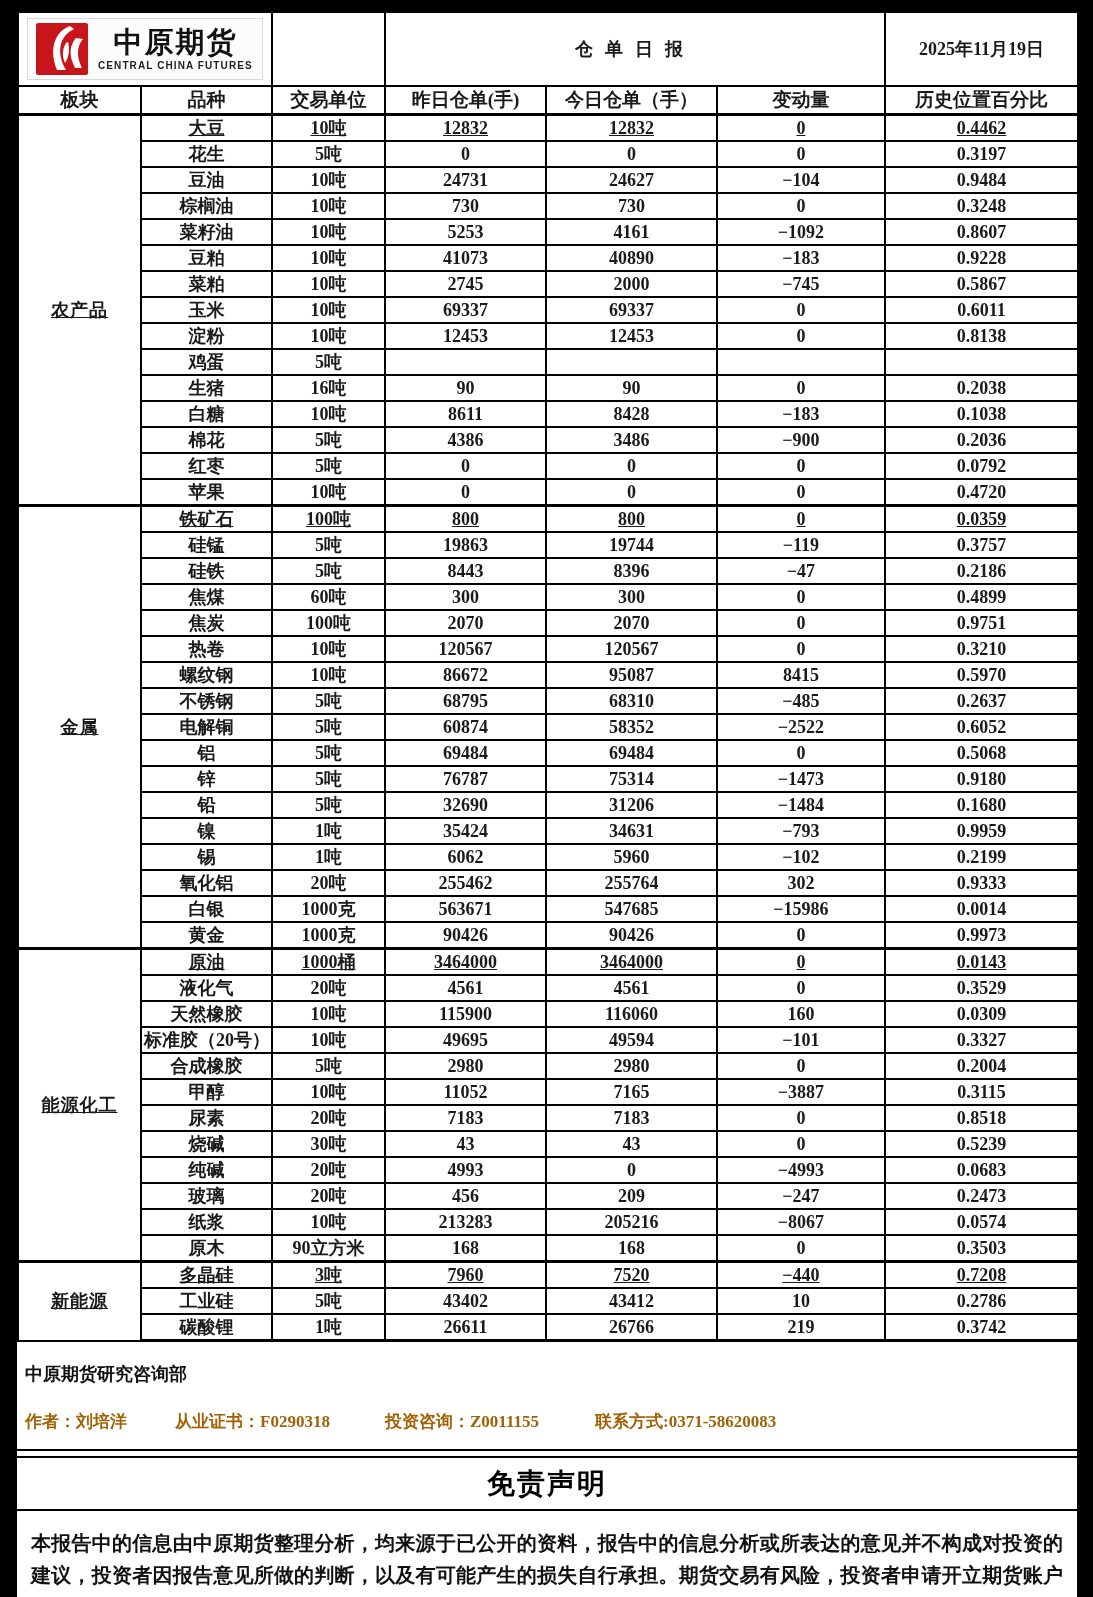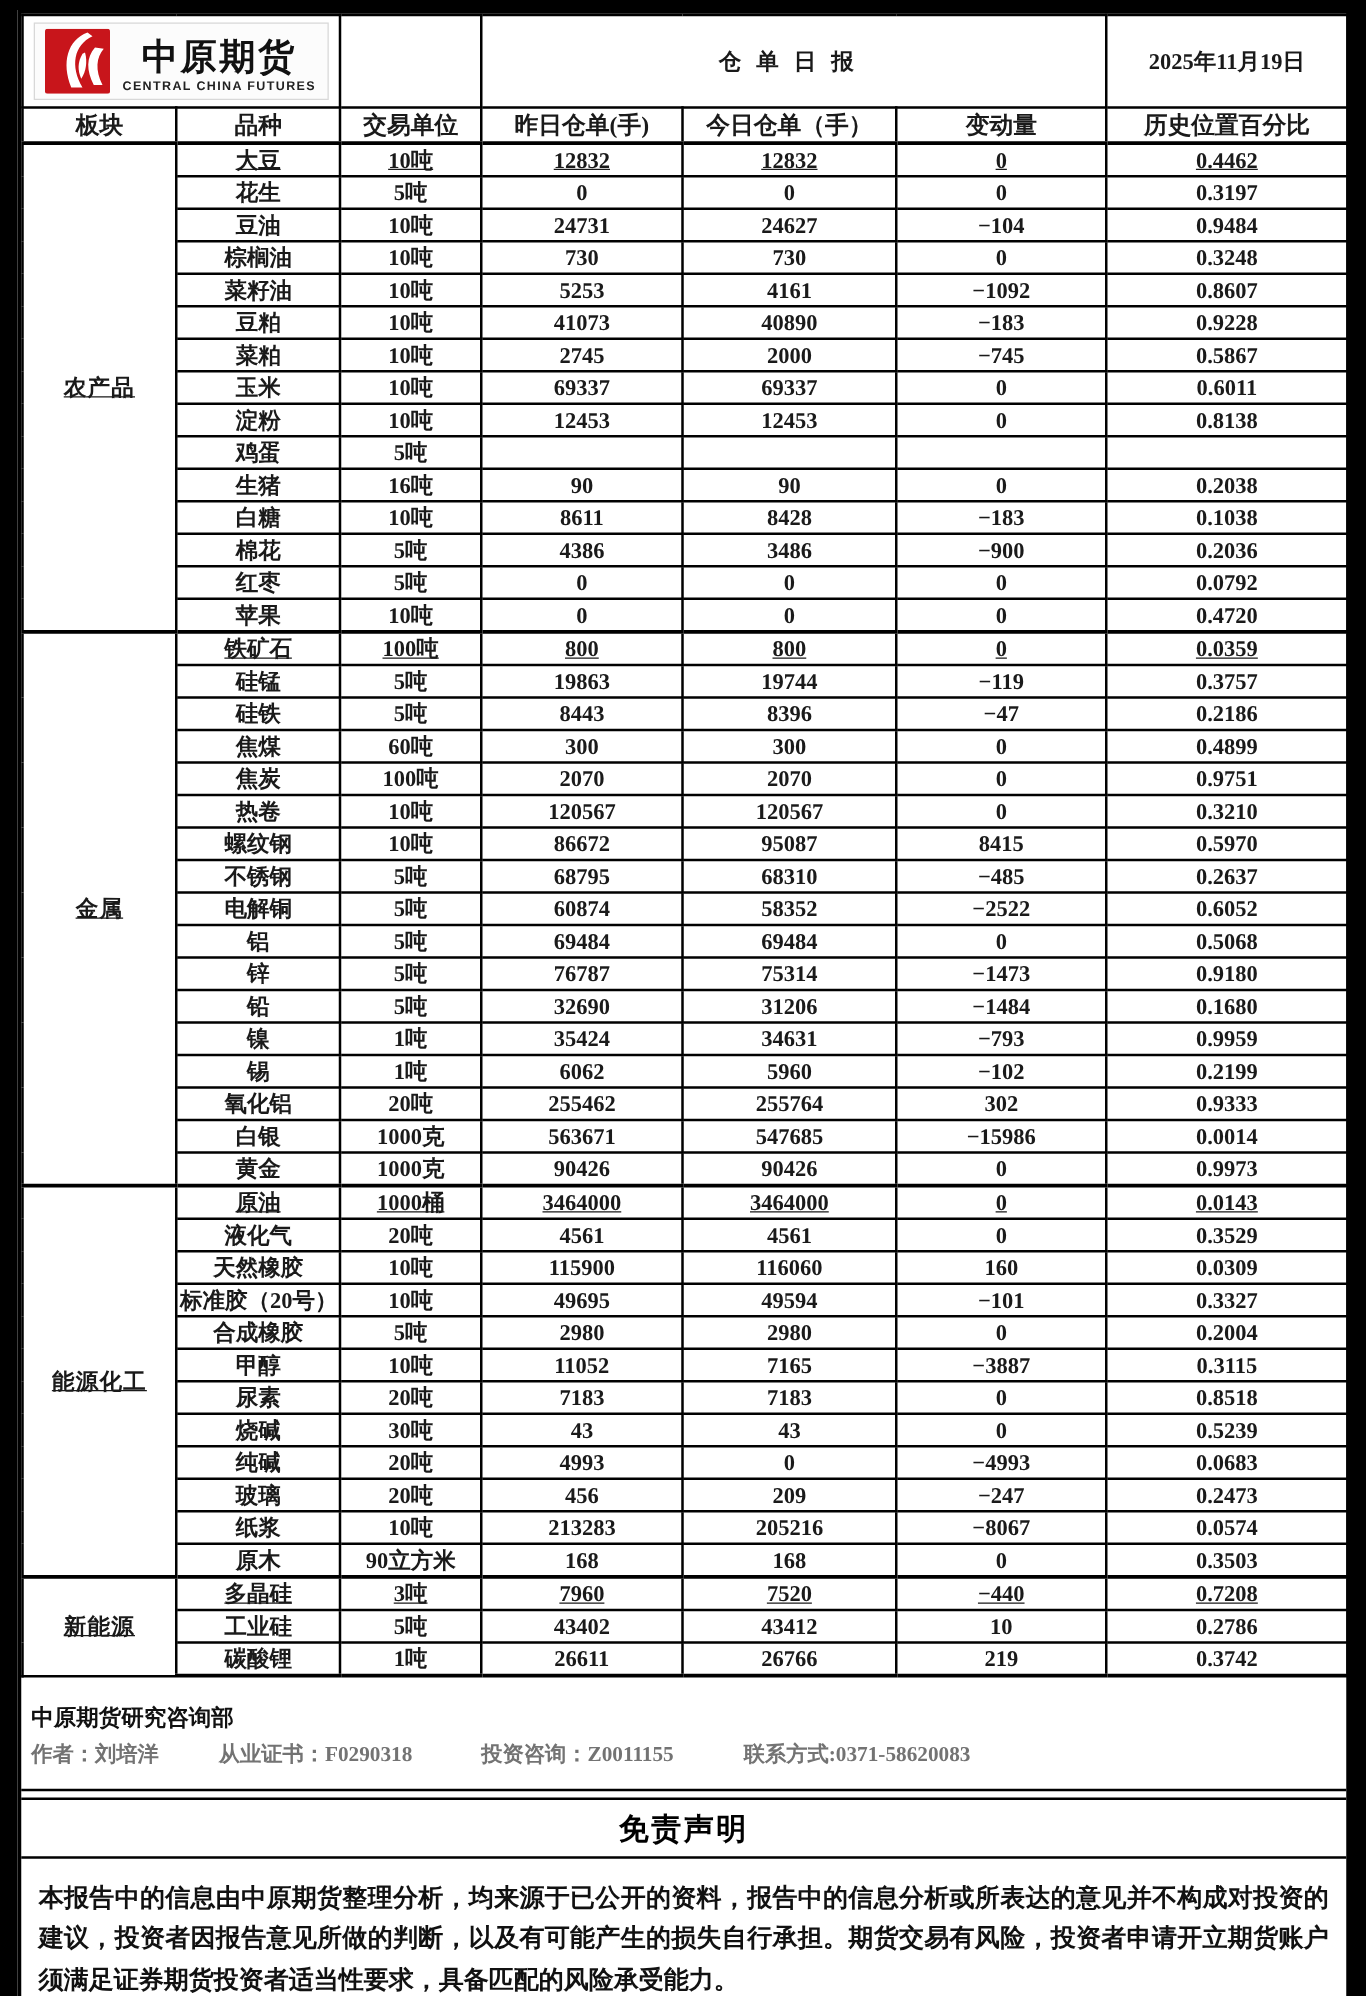--- a/index.html
+++ b/index.html
@@ -32,21 +32,21 @@
     vertical-align:middle;
     font-weight:bold;
     font-size:18px;
     color:#1a1a1a;
     white-space:nowrap;
     overflow:visible;
   }
   tr.banner td { height:74px; border-bottom:2px solid #000; }
   td.logo-cell { text-align:left; }
   .logo-box {
-    display:flex; align-items:flex-end; gap:10px;
+    display:flex; align-items:center; gap:10px;
     margin:4px 6px; padding:4px 8px;
     background:#fcfcfc; border:1px solid #d8d8d8;
     width:236px; height:62px;
   }
   .logo-text-col { display:flex; flex-direction:column; align-items:center; line-height:1; }
   .brand-cn {
     font-size:29px; font-weight:900; letter-spacing:2px; color:#111;
     font-family:"Liberation Serif","DejaVu Serif",serif;
   }
   .brand-en {
@@ -67,30 +67,30 @@
 
   
   .info-block {
     border-bottom:2px solid #000;
     padding:20px 0 16px 8px;
   }
   .dept-line { font-size:18px; font-weight:bold; color:#111; }
   .author-line {
     display:grid;
     grid-template-columns:150px 210px 210px auto;
-    margin-top:6px;
-    font-size:17px; font-weight:bold; color:#737373;
+    margin-top:24px;
+    font-size:17px; font-weight:bold; color:#a16207;
   }
   .disclaimer-band {
     margin-top:5px;
     border-top:2px solid #000;
     border-bottom:2px solid #000;
     text-align:center;
     padding:7px 0 6px 0;
-    font-size:24px; font-weight:bold; letter-spacing:2px;
+    font-size:28px; font-weight:bold; letter-spacing:2px;
   }
   .disclaimer-body {
     padding:16px 14px 18px 14px;
     font-size:20px; font-weight:bold;
     line-height:1.62;
     text-align:justify;
     color:#111;
   }
 </style>
 </head>

